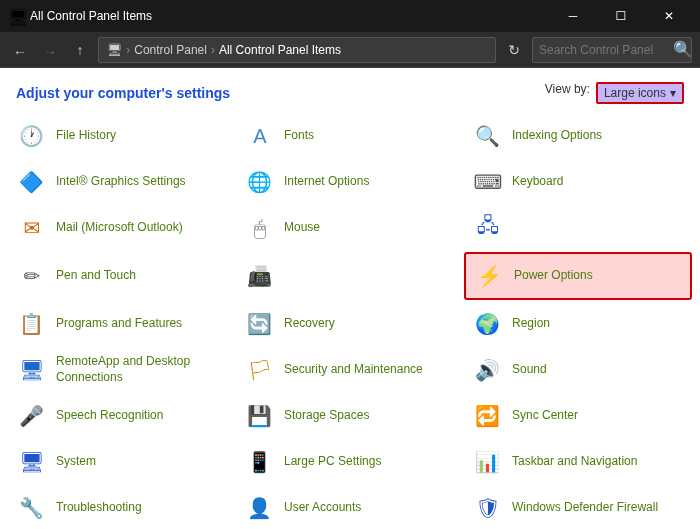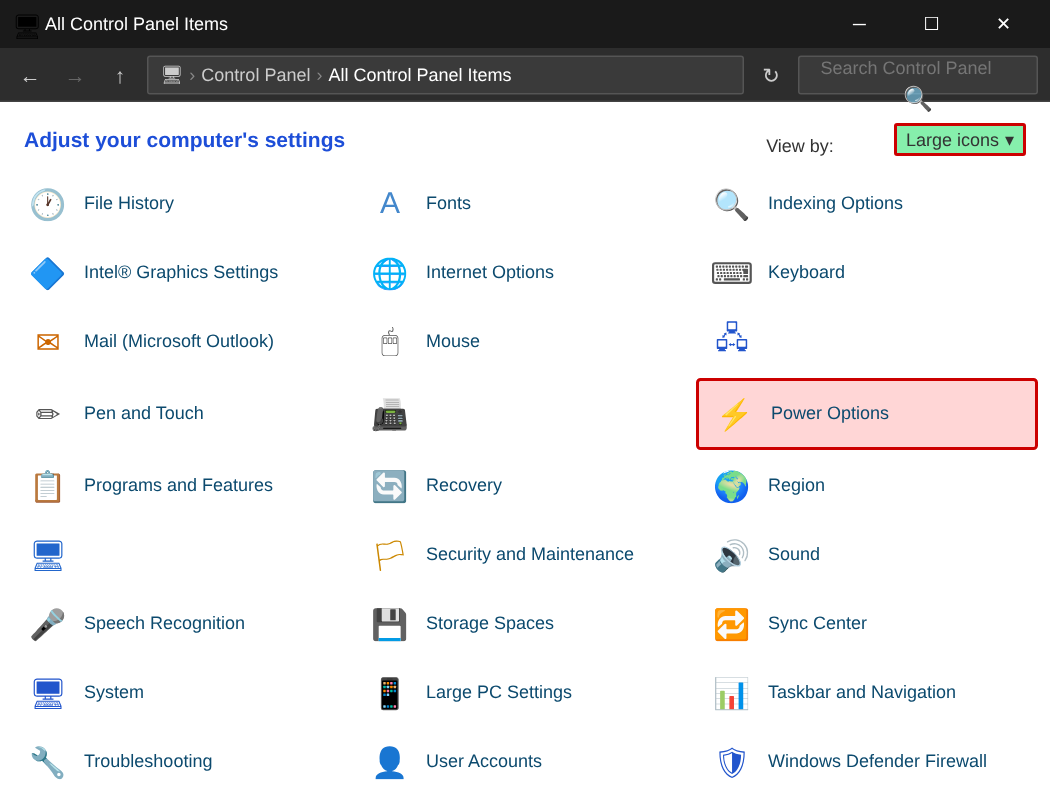--- a/index.html
+++ b/index.html
@@ -113,21 +113,20 @@
     .search-box {
       background: #3a3a3a;
       border: 1px solid #555;
       display: flex;
       align-items: center;
       height: 26px;
       padding: 0 6px;
       border-radius: 2px;
       gap: 4px;
       width: 160px;
-      flex-direction: column;
     }
     .search-input {
       background: transparent;
       border: none;
       color: #ccc;
       font-size: 12px;
       outline: none;
       width: 130px;
     }
 
@@ -144,37 +143,36 @@
       align-items: center;
       justify-content: space-between;
     }
     .content-header-title {
       color: #1d4ed8;
       font-size: 14px;
       font-weight: 700;
     }
     .view-by {
       display: flex;
-      align-items: flex-end;
+      align-items: flex-start;
       gap: 6px;
       font-size: 12px;
       color: #333;
     }
     .view-by-dropdown {
       border: 2px solid #cc0000;
       padding: 2px 6px;
       font-size: 12px;
       color: #333;
-      background: #86efac;
+      background: #c4b5fd;
       cursor: pointer;
       display: flex;
       align-items: center;
       gap: 4px;
       border-radius: 2px;
-      margin-left: 34px;
     }
 
     
     .items-grid {
       display: grid;
       grid-template-columns: repeat(3, 1fr);
       padding: 4px 8px;
       row-gap: 2px;
     }
 
@@ -196,21 +194,21 @@
       width: 32px;
       height: 32px;
       flex-shrink: 0;
       display: flex;
       align-items: center;
       justify-content: center;
       font-size: 20px;
     }
     .item-label {
       font-size: 12px;
-      color: #0c4a6e;
+      color: #4d7c0f;
       line-height: 1.3;
     }
 
     
     .icon-folder { color: #f0a030; }
     .icon-fonts { color: #4488cc; }
     .icon-index { color: #888; }
     .icon-intel { color: #0068b8; }
     .icon-inet { color: #1a8cff; }
     .icon-keyboard { color: #555; }
@@ -337,20 +335,21 @@
       <div class="grid-item">
         <span class="item-icon icon-recovery">🔄</span>
         <span class="item-label">Recovery</span>
       </div>
       <div class="grid-item">
         <span class="item-icon icon-region">🌍</span>
         <span class="item-label">Region</span>
       </div>
       <div class="grid-item">
         <span class="item-icon icon-remote">🖥</span>
+        <span class="item-label">RemoteApp and Desktop Connections</span>
       </div>
       <div class="grid-item">
         <span class="item-icon icon-security">🏳</span>
         <span class="item-label">Security and Maintenance</span>
       </div>
       <div class="grid-item">
         <span class="item-icon icon-sound">🔊</span>
         <span class="item-label">Sound</span>
       </div>
       <div class="grid-item">

